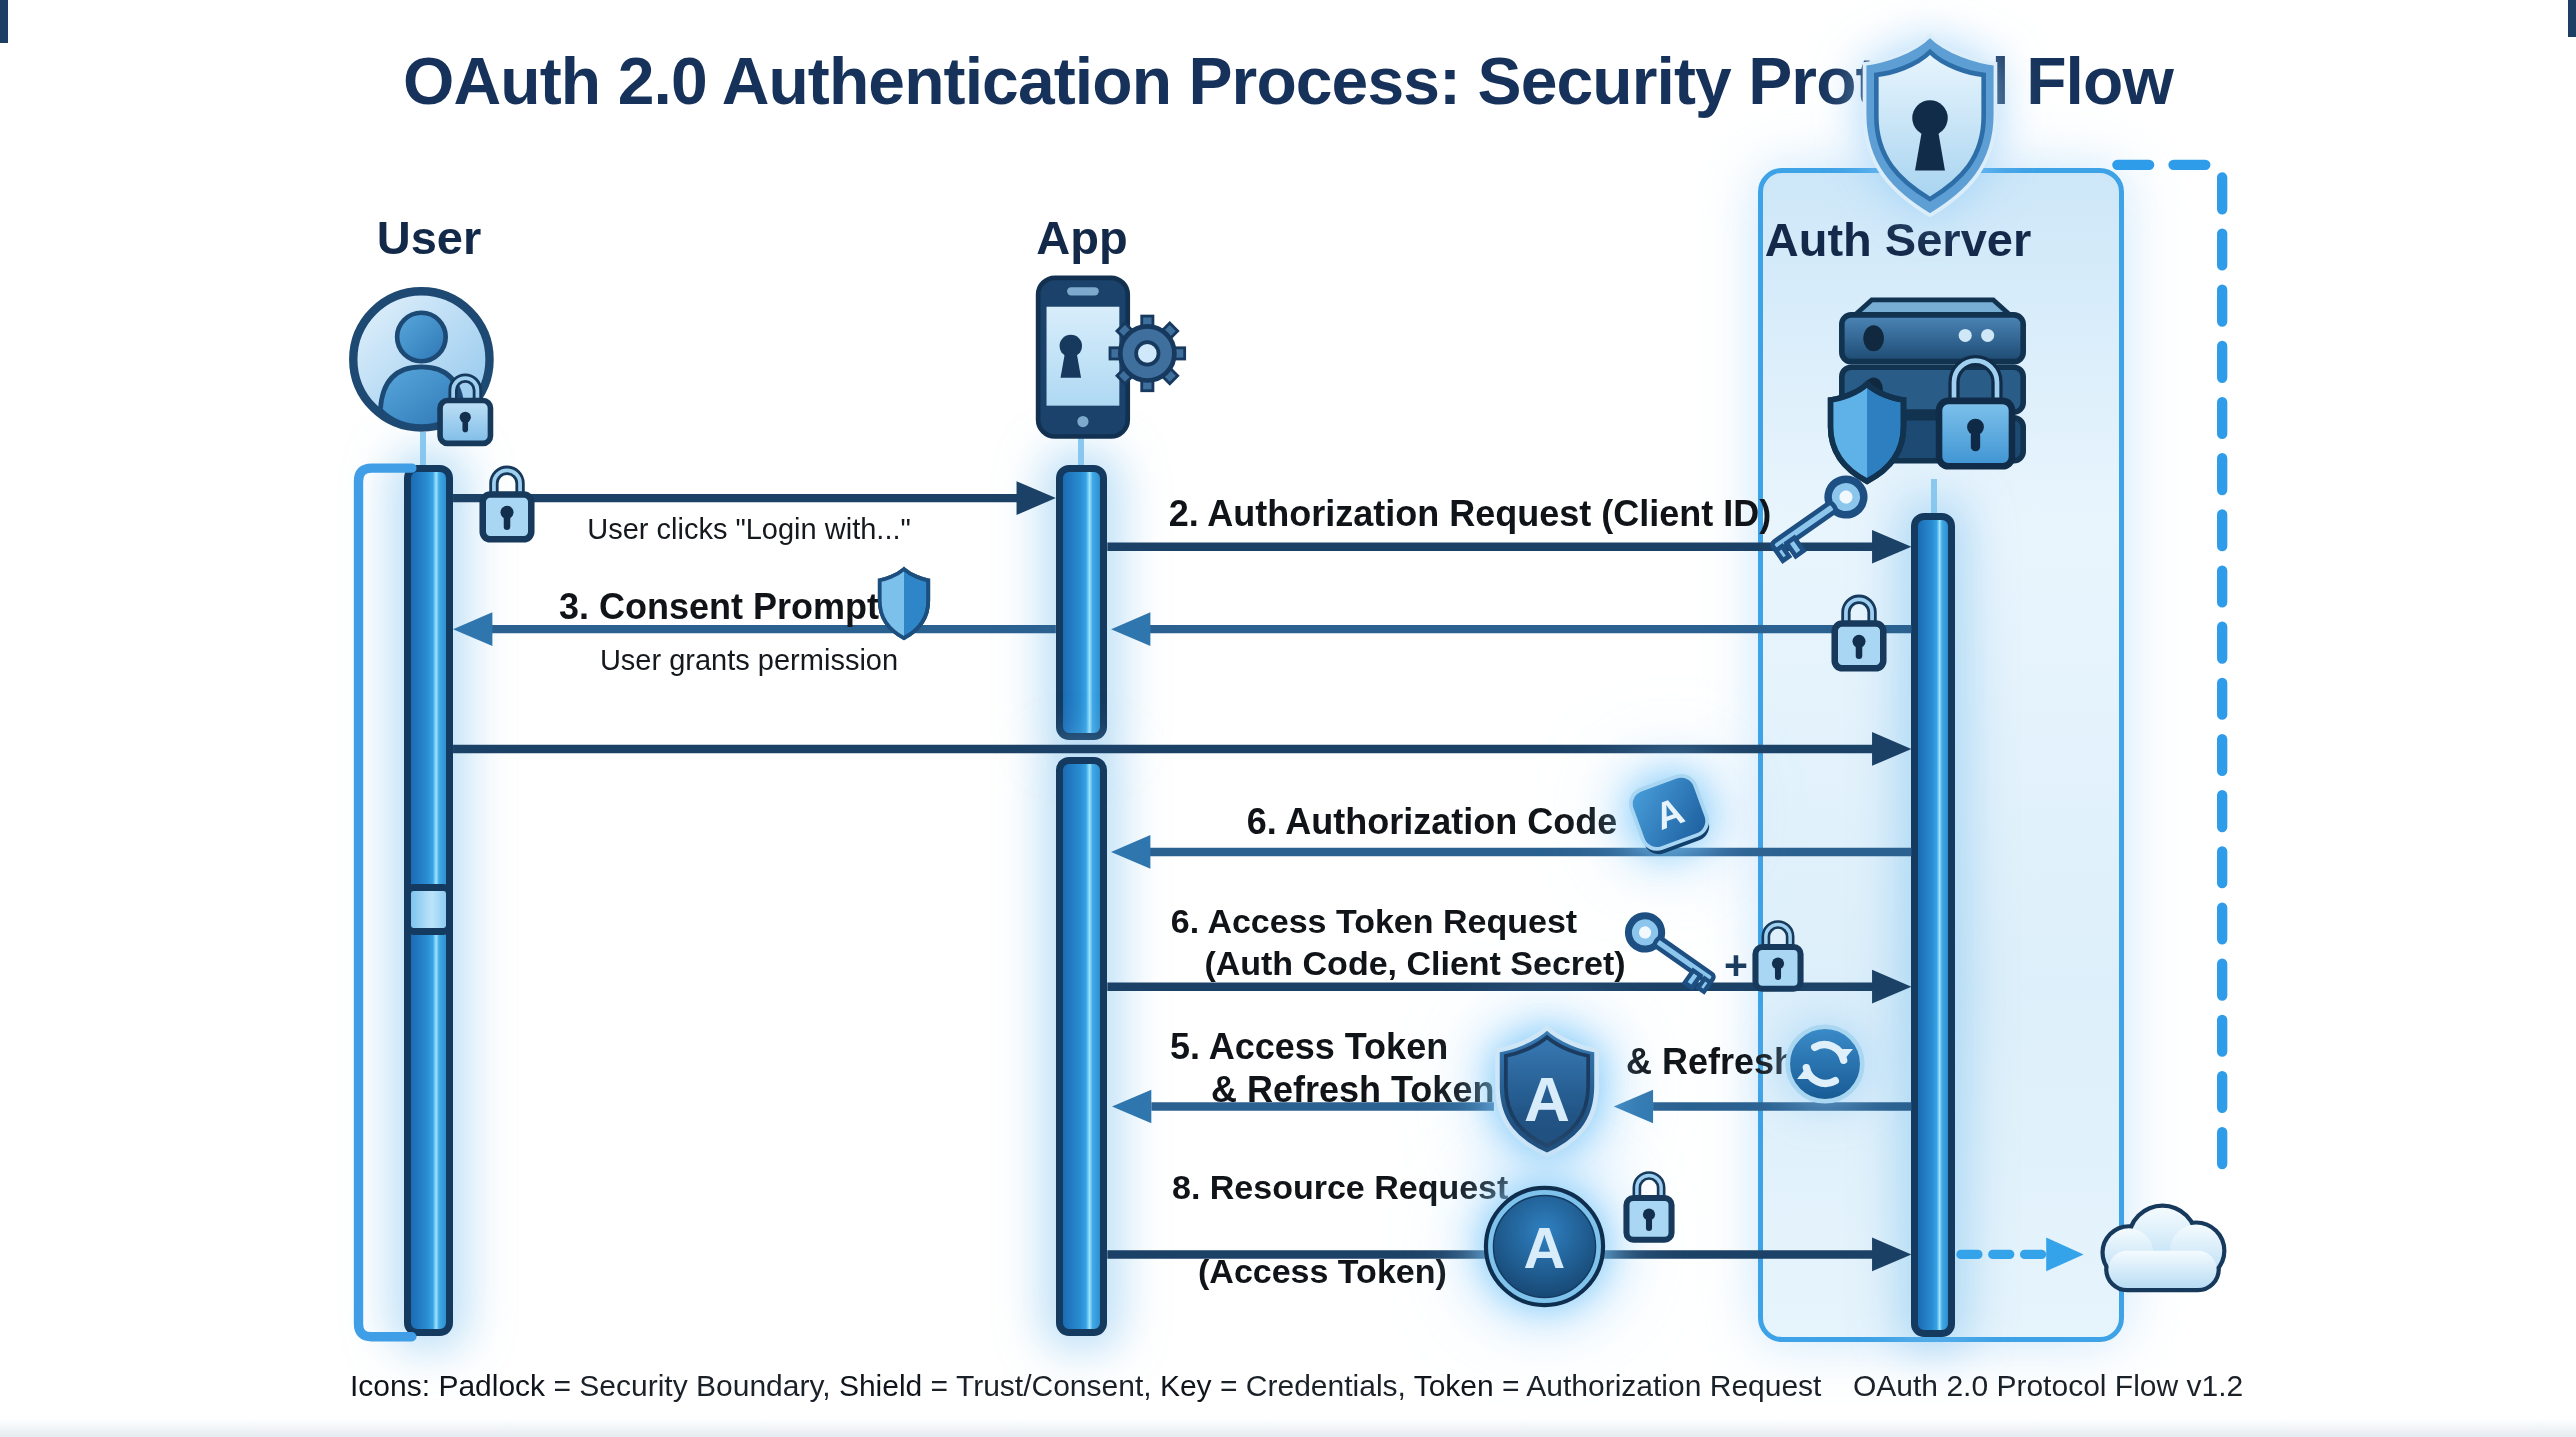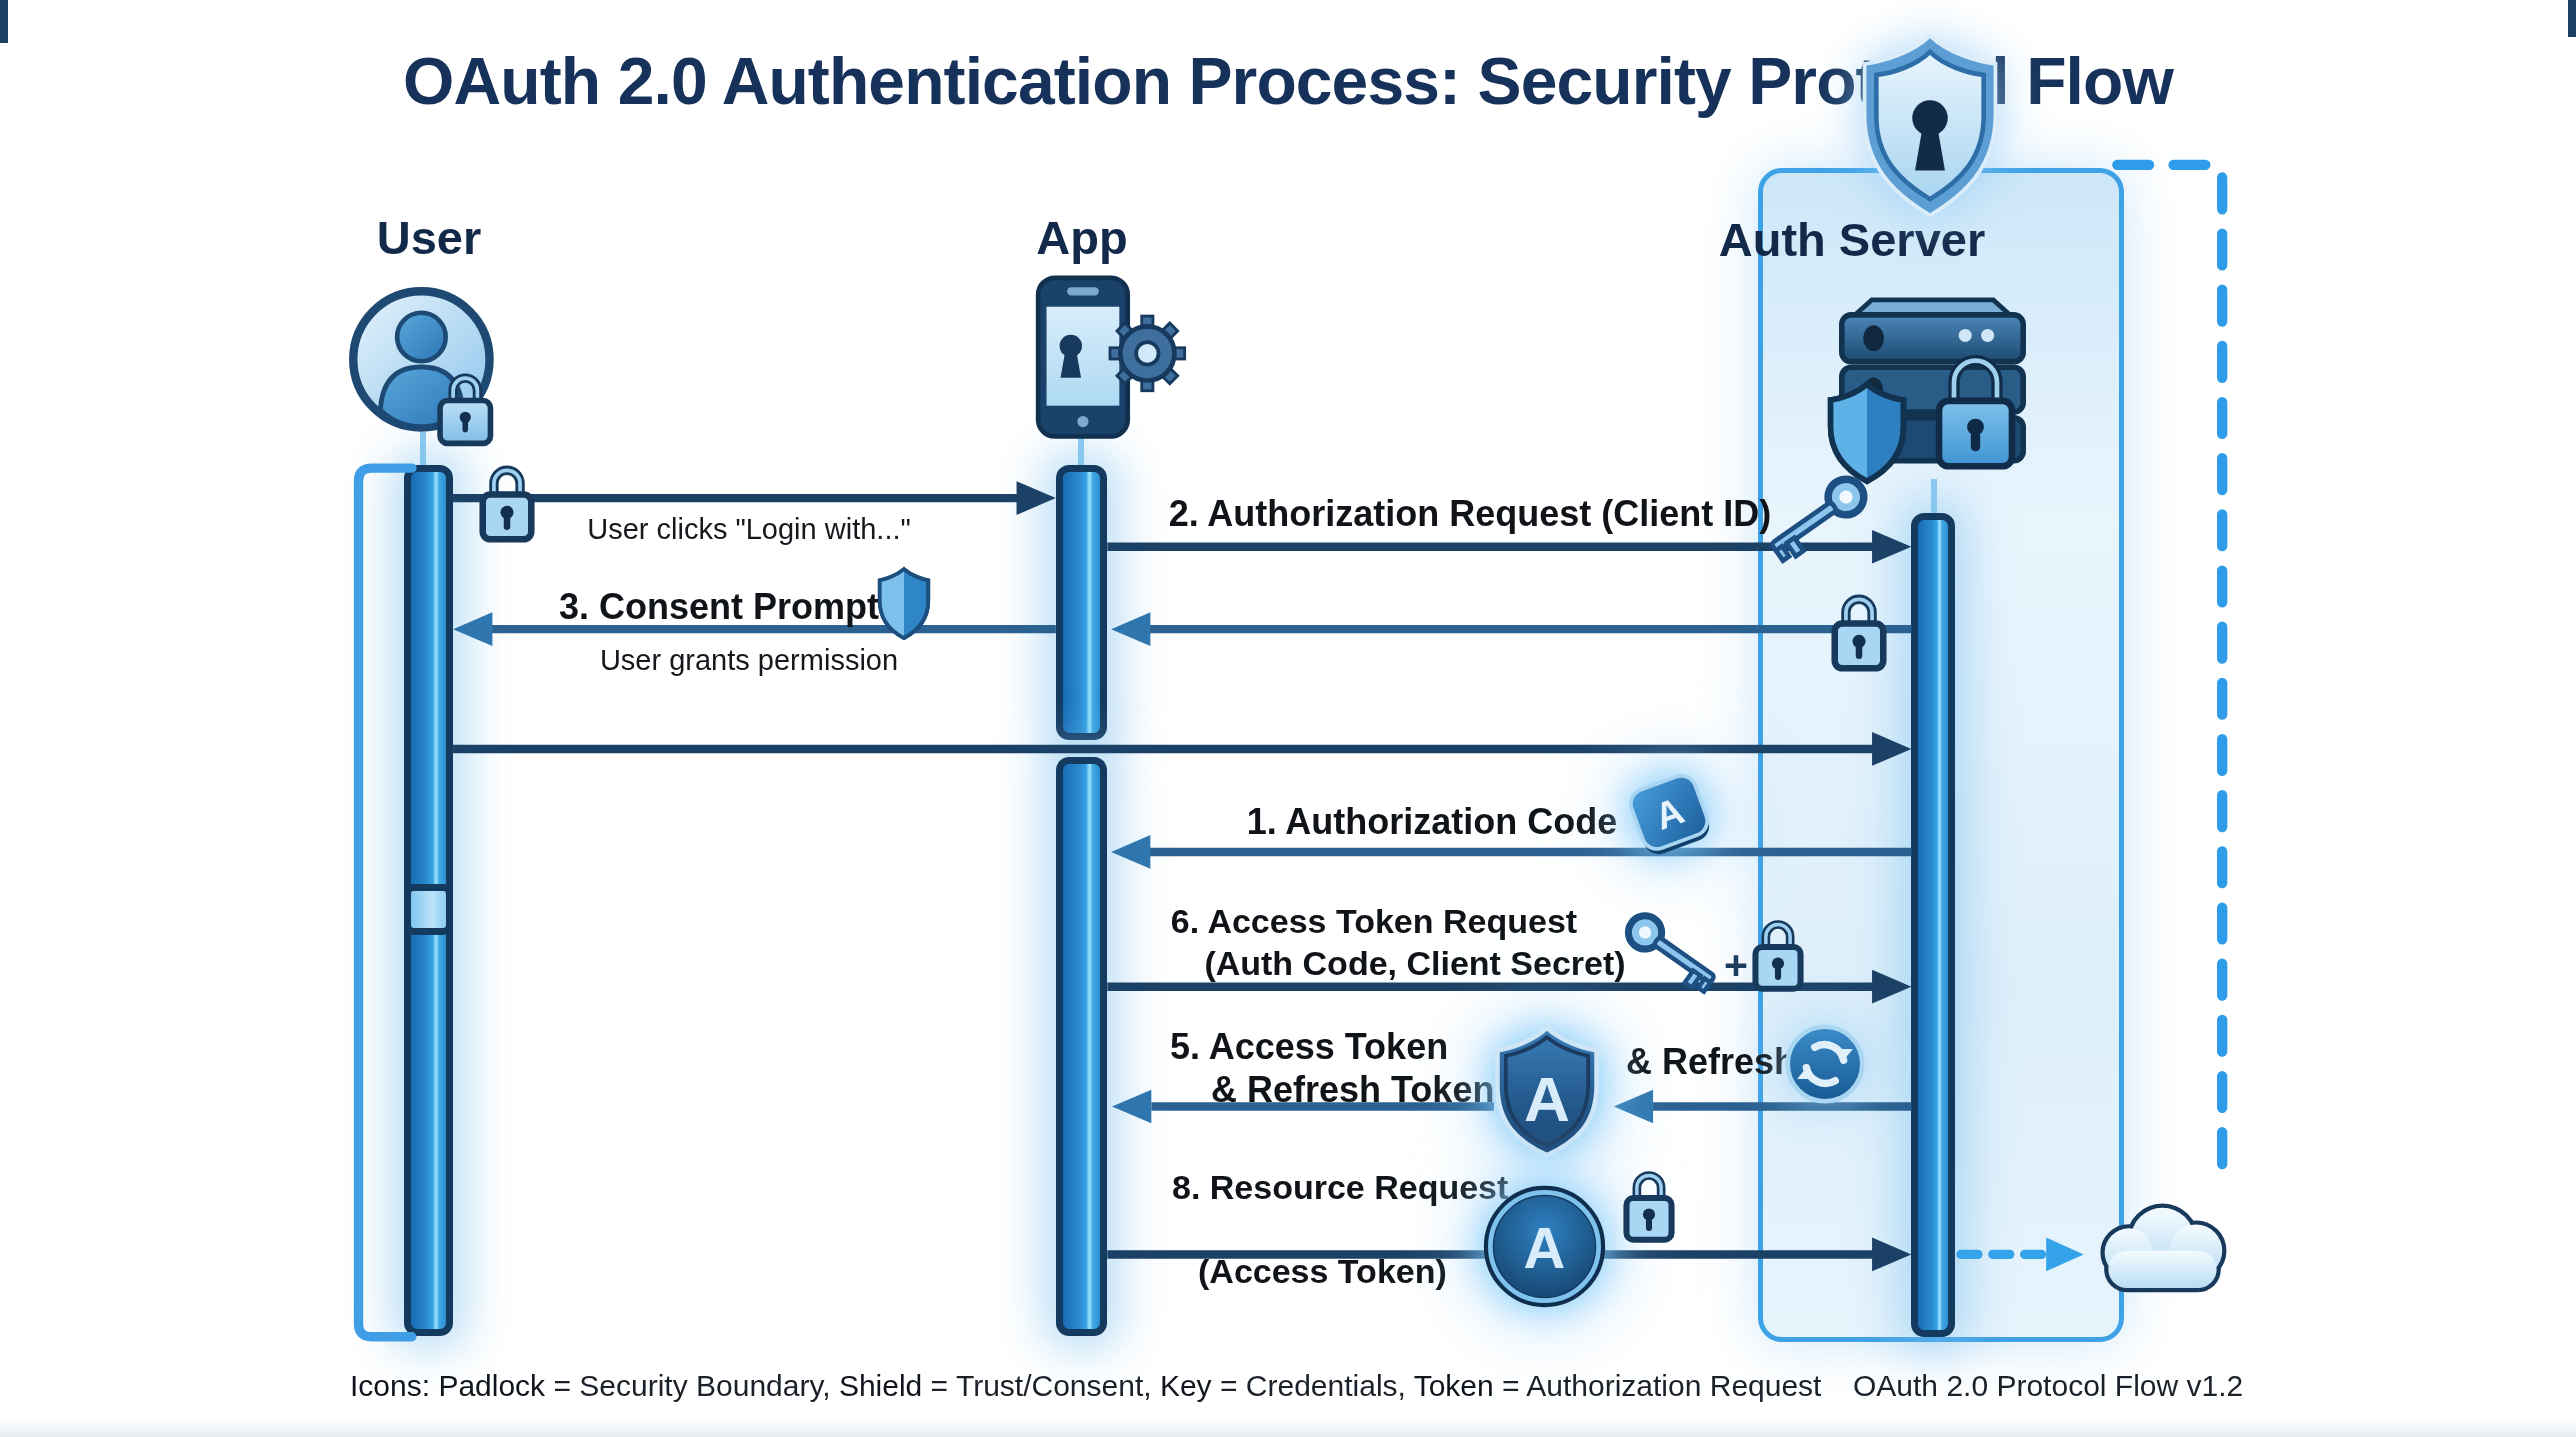--- a/index.html
+++ b/index.html
@@ -60,21 +60,21 @@
 <body>
 
 <div id="canvas">
 
   <div class="abs title">OAuth 2.0 Authentication Process: Security Protocol Flow</div>
 
   <div class="abs auth-panel"></div>
 
   <div class="abs actor-label ctr" style="left:429px;top:210px;">User</div>
   <div class="abs actor-label ctr" style="left:1082px;top:210px;">App</div>
-  <div class="abs actor-label ctr" style="left:1852px;top:212px;text-align:center;">Auth Server</div>
+  <div class="abs actor-label ctr" style="left:1898px;top:212px;text-align:center;">Auth Server</div>
 
   <div class="abs stub" style="left:420px;top:432px;height:37px;"></div>
   <div class="abs stub" style="left:1078px;top:436px;height:33px;"></div>
   <div class="abs stub" style="left:1931px;top:479px;height:37px;"></div>
 
   <div class="abs lifeline ll-user"></div>
   <div class="abs ll-joint"></div>
   <div class="abs lifeline ll-app1"></div>
   <div class="abs lifeline ll-app2"></div>
   <div class="abs lifeline ll-auth"></div>
@@ -248,21 +248,21 @@
   </svg>
 
   <div class="abs note ctr" style="left:749px;top:513px;">User clicks "Login with..."</div>
 
   <div class="abs msg ctr" style="left:1470px;top:493px;">2. Authorization Request (Client ID)</div>
 
   <div class="abs msg ctr" style="left:719px;top:586px;">3. Consent Prompt</div>
   <div class="abs note ctr" style="left:749px;top:644px;">User grants permission</div>
 
 
-  <div class="abs msg ctr" style="left:1432px;top:801px;">1. Authorization Code</div>
+  <div class="abs msg ctr" style="left:1432px;top:801px;">6. Authorization Code</div>
 
   <div class="abs msg-sm ctr" style="left:1374px;top:902px;">6. Access Token Request</div>
   <div class="abs msg-sm ctr" style="left:1415px;top:944px;">(Auth Code, Client Secret)</div>
   <div class="abs plus" style="left:1724px;top:942px;">+</div>
 
   <div class="abs msg" style="left:1170px;top:1026px;">5. Access Token</div>
   <div class="abs msg" style="left:1211px;top:1069px;">&amp; Refresh Token</div>
   <div class="abs msg" style="left:1626px;top:1041px;">&amp; Refresh</div>
 
   <div class="abs msg-sm" style="left:1172px;top:1168px;">8. Resource Request</div>

